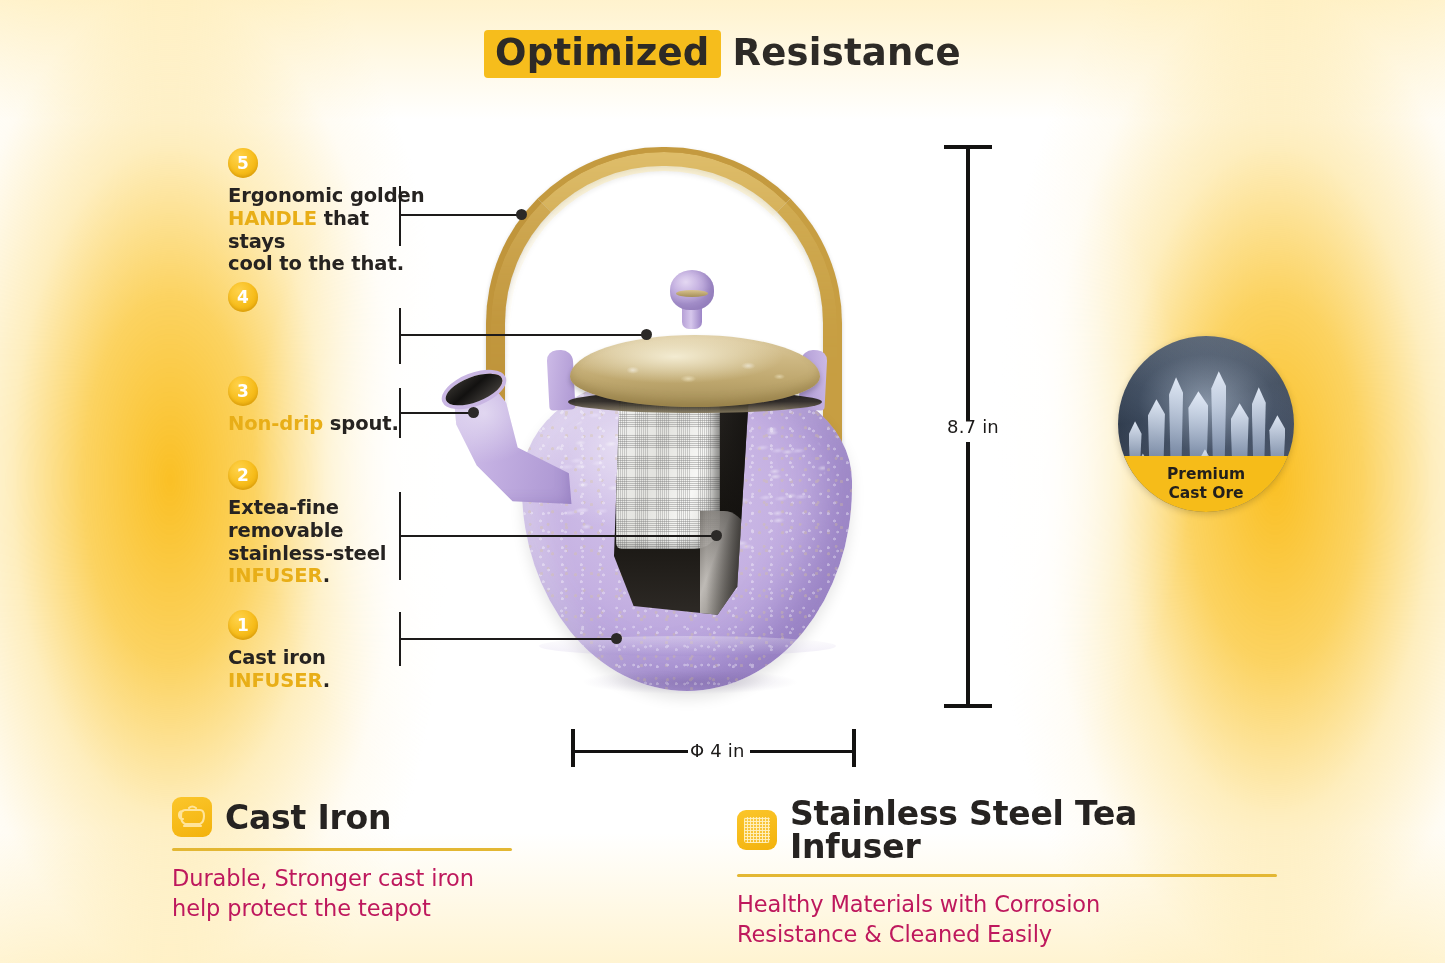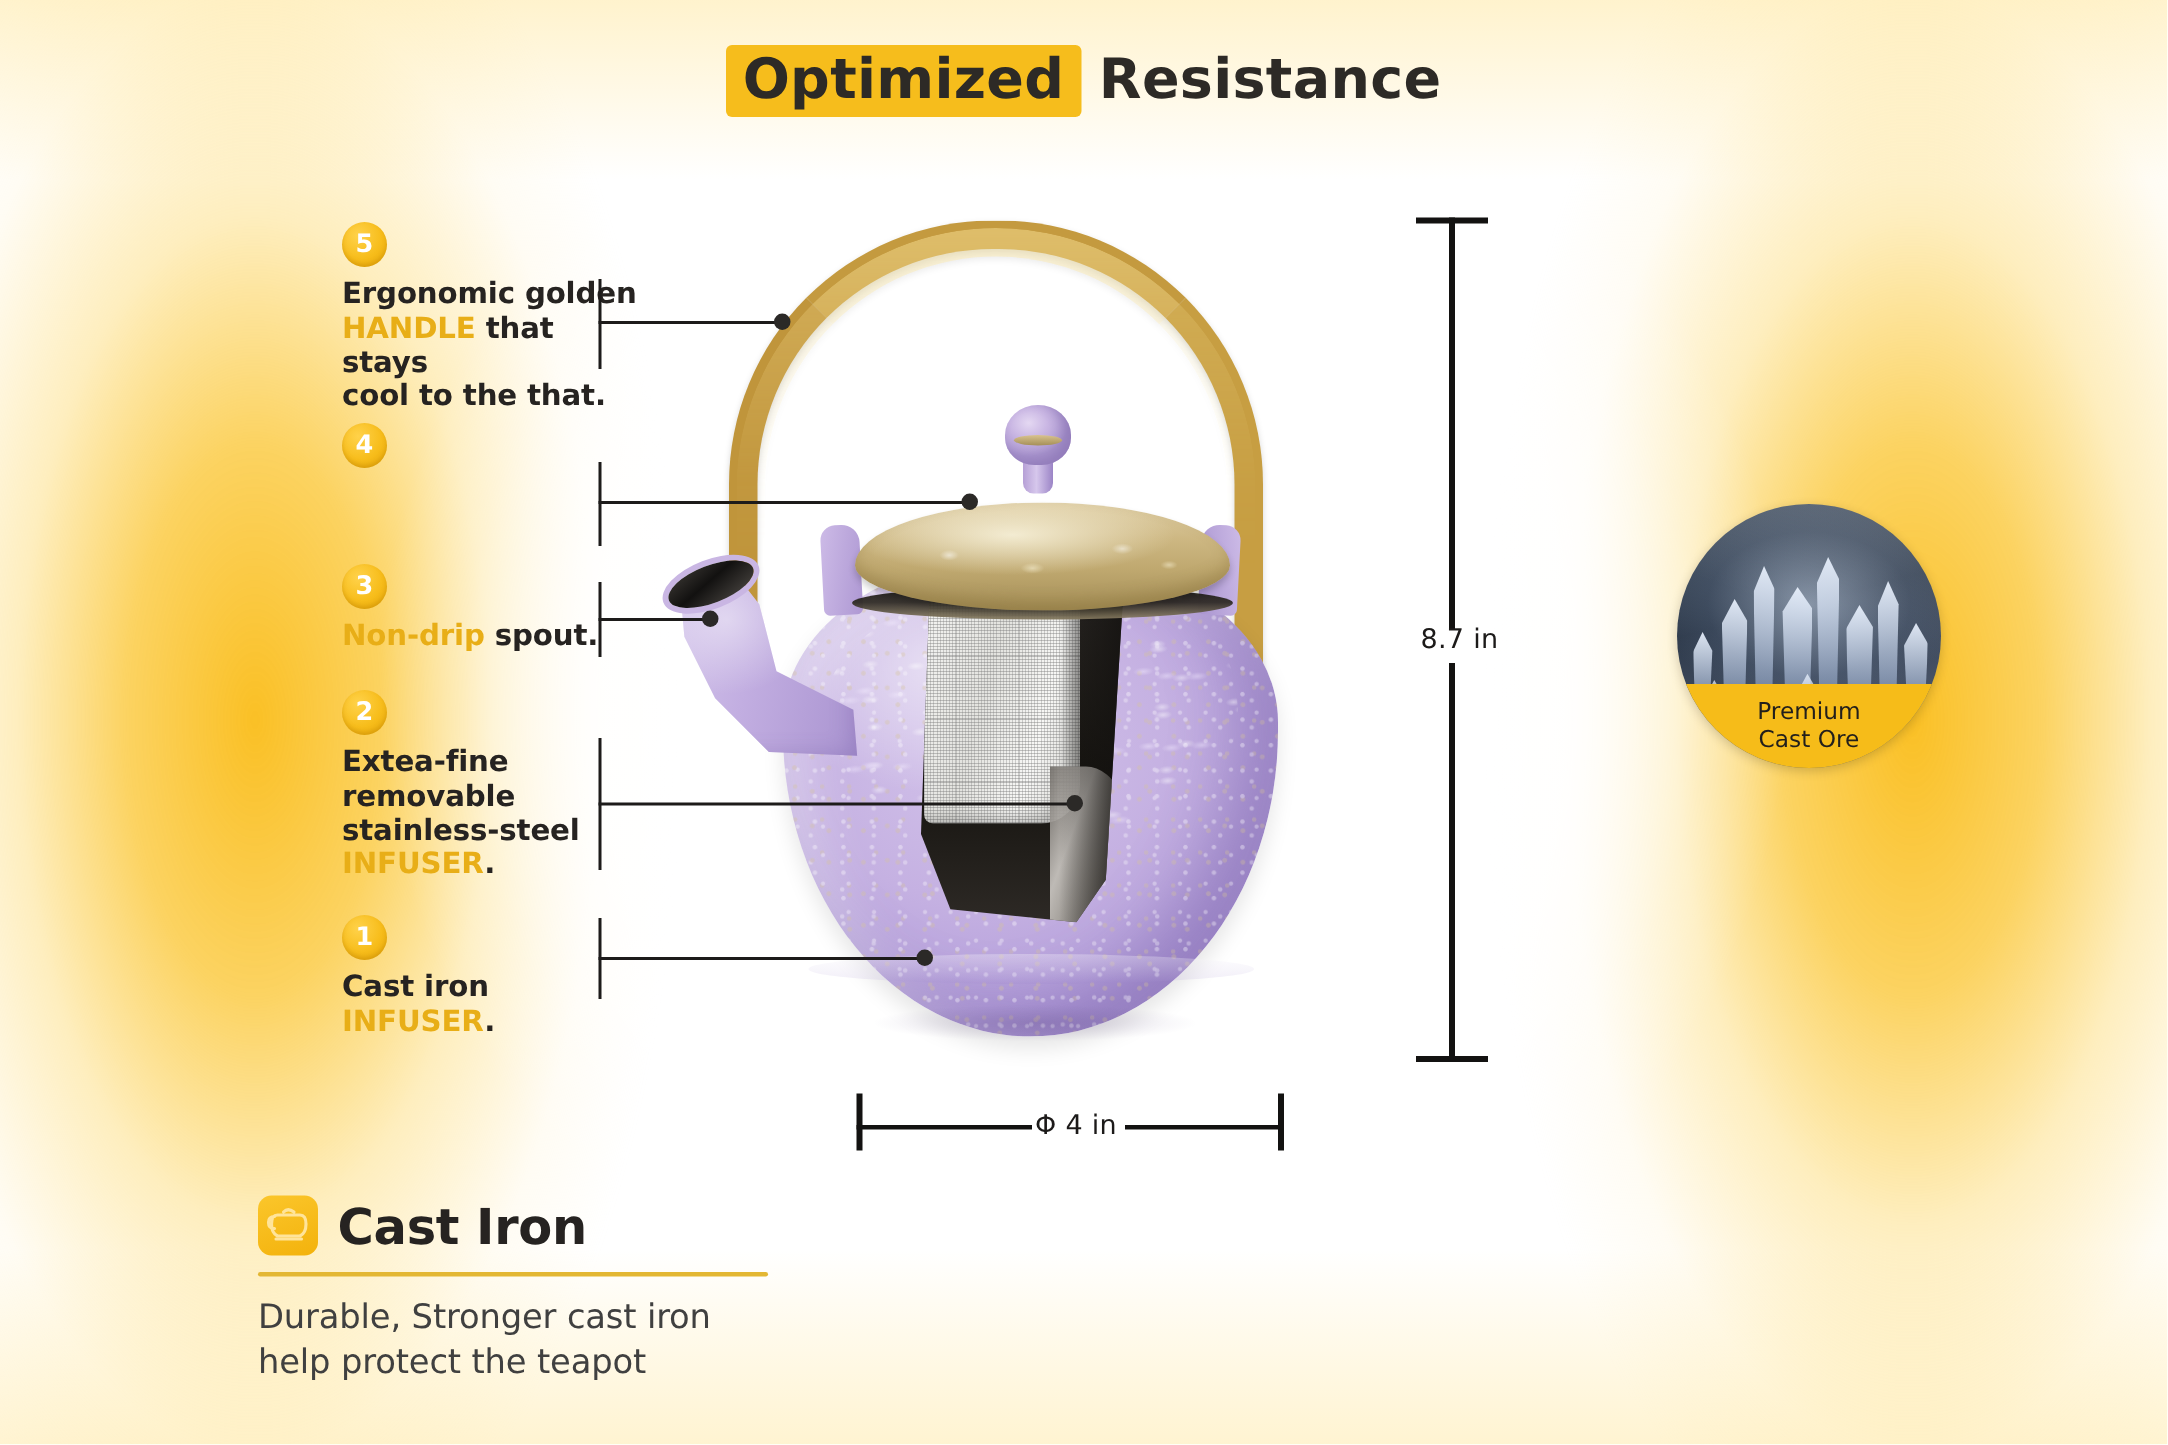--- a/index.html
+++ b/index.html
@@ -266,40 +266,40 @@
     position:absolute;inset:0;
     background:
       linear-gradient(200deg, rgba(255,255,255,.18) 0%, rgba(255,255,255,0) 45%),
       radial-gradient(ellipse 70% 50% at 50% 38%, rgba(205,220,240,.55) 0%, rgba(120,140,170,.15) 55%, rgba(0,0,0,0) 80%);
   }
   .cr{position:absolute;bottom:22%;background:linear-gradient(180deg, rgba(235,243,255,.92), rgba(120,142,178,.62));}
   .ore-band{
     position:absolute;left:0;right:0;bottom:0;height:56px;
     background:#F6BC19;
     display:flex;flex-direction:column;align-items:center;justify-content:center;
-    color:#221f1c;font-size:15.5px;font-weight:normal;line-height:1.22;
+    color:#221f1c;font-size:15.5px;font-weight:bold;line-height:1.22;
   }
 
   
   .feat{position:absolute;}
   .feat-head{display:flex;align-items:center;gap:13px;}
   .fico{
     width:40px;height:40px;border-radius:9px;
     background:linear-gradient(160deg,#FCC párt,#F5B916);
     background:linear-gradient(160deg,#FBC62B 0%,#F3B20C 100%);
     position:relative;flex:0 0 auto;
   }
   .fico .glyph{position:absolute;inset:0;}
   .feat-title{
     color:#262321;font-size:33px;font-weight:bold;letter-spacing:-.2px;
     font-family:"DejaVu Sans", sans-serif;line-height:1;
   }
   .feat-rule{height:3px;background:#E3B733;margin-top:11px;border-radius:2px;}
   .feat-body{
-    margin-top:13px;color:#404040;font-size:22.5px;line-height:1.33;letter-spacing:-.1px;
+    margin-top:13px;color:#be185d;font-size:22.5px;line-height:1.33;letter-spacing:-.1px;
     font-family:"DejaVu Sans", sans-serif;
   }
 </style>
 </head>
 <body>
 
 <div id="stage">
 
   <div class="bg-base"></div>
   <div class="bg-glowL"></div>
@@ -440,14 +440,31 @@
       </div>
       <div class="feat-title">Cast Iron</div>
     </div>
     <div class="feat-rule"></div>
     <div class="feat-body">
       <span>Durable, Stronger cast iron</span><br>
       <span>help protect the teapot</span>
     </div>
   </div>
 
+  <div class="feat" style="left:737px;top:797px;width:540px;">
+    <div class="feat-head">
+      <div class="fico">
+        <div class="glyph" style="margin:7px;width:26px;height:26px;border-radius:3px;
+             background:
+               repeating-linear-gradient(0deg, rgba(255,240,190,.95) 0 1px, transparent 1px 3px),
+               repeating-linear-gradient(90deg, rgba(255,240,190,.95) 0 1px, transparent 1px 3px),
+               rgba(255,255,255,.12);"></div>
+      </div>
+      <div class="feat-title">Stainless Steel Tea Infuser</div>
+    </div>
+    <div class="feat-rule"></div>
+    <div class="feat-body">
+      <span>Healthy Materials with Corrosion</span><br>
+      <span>Resistance &amp; Cleaned Easily</span>
+    </div>
+  </div>
 
 </div>
 
 </body></html>

